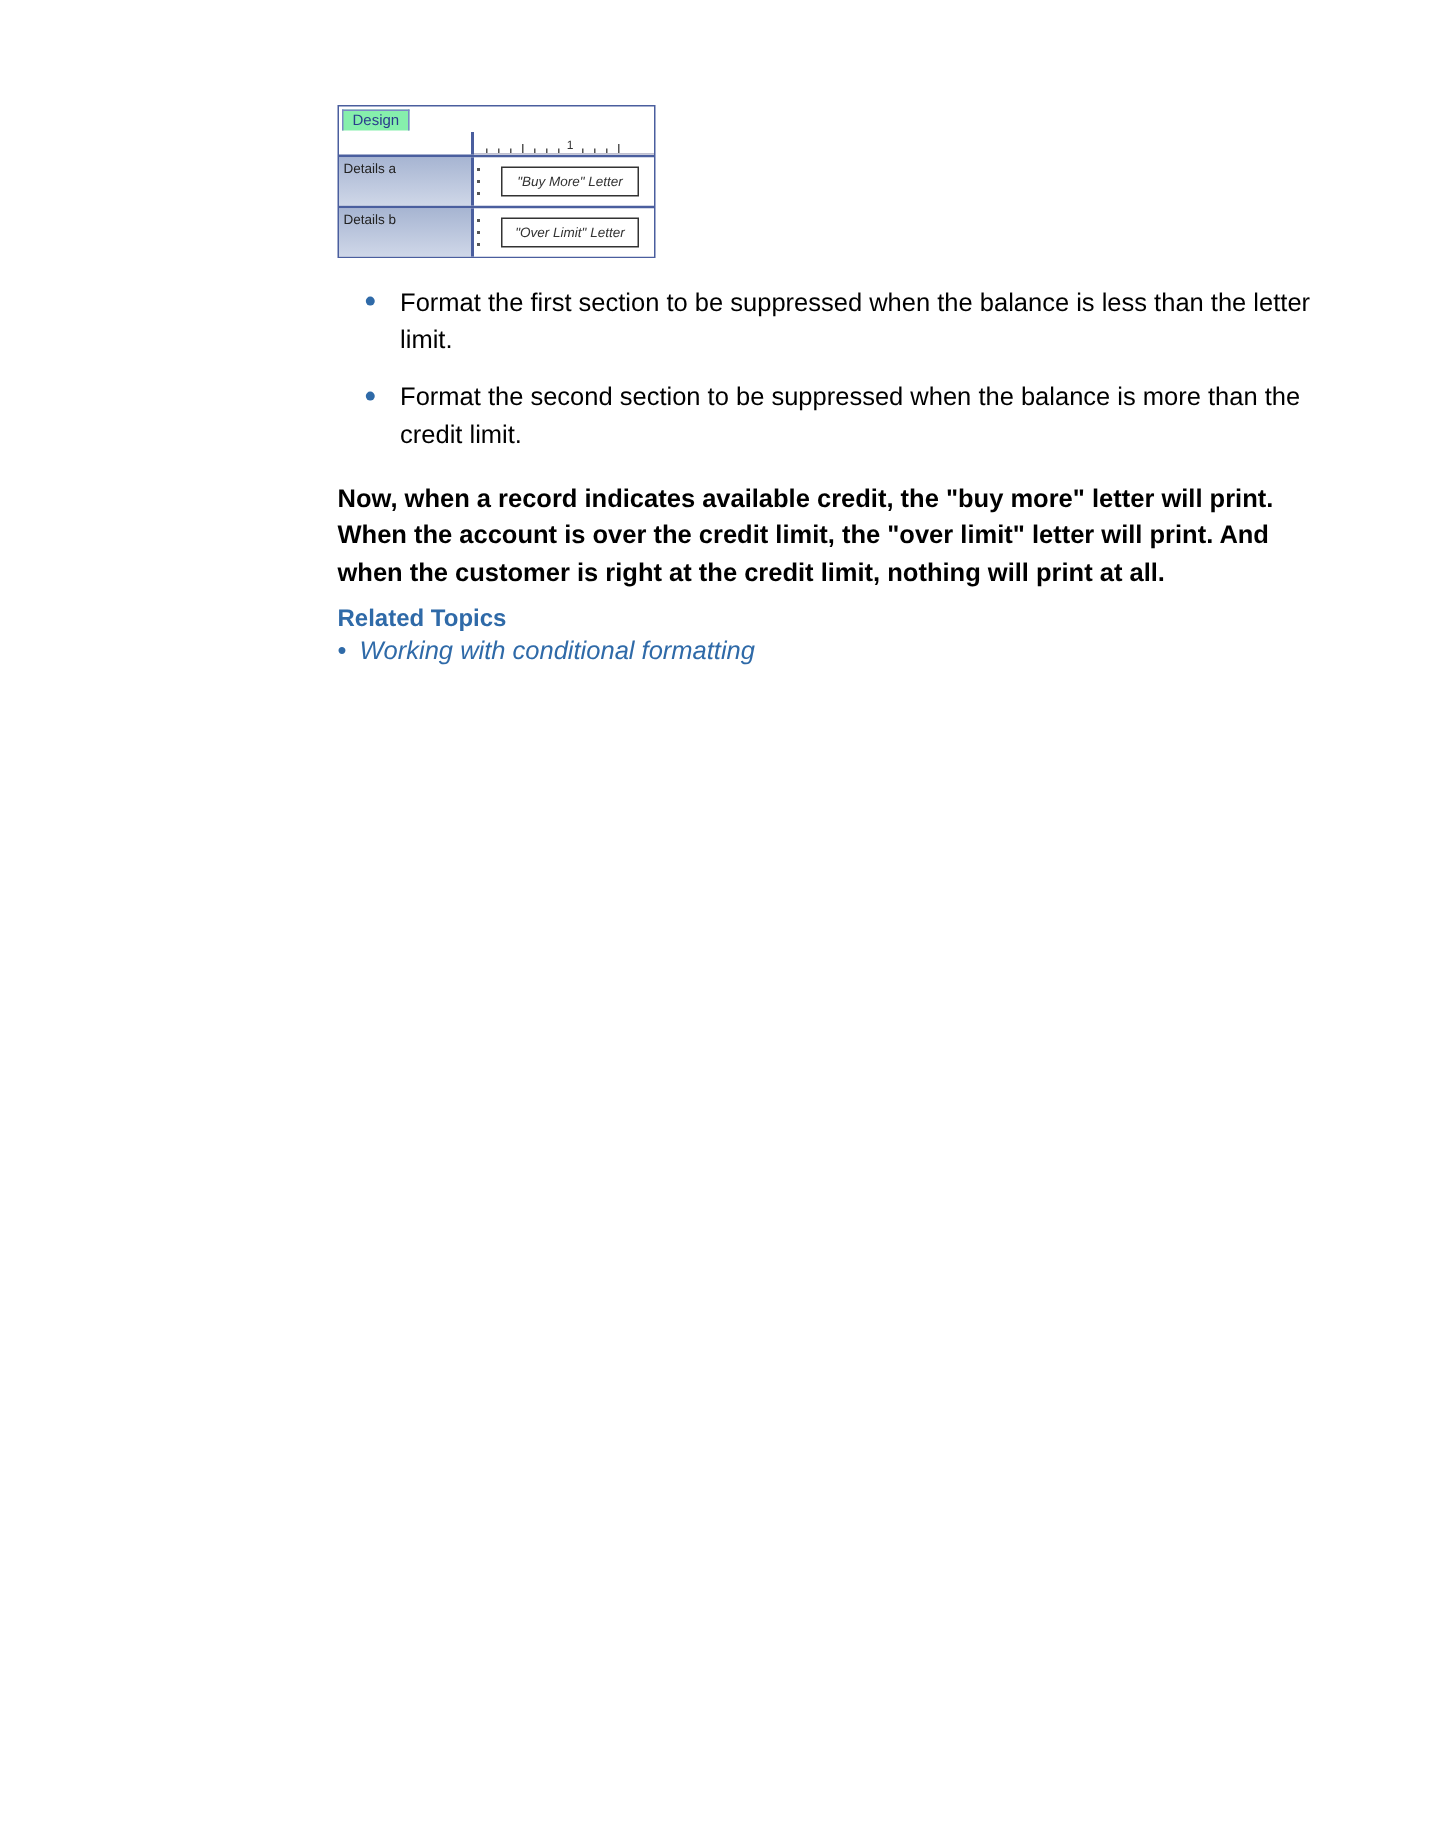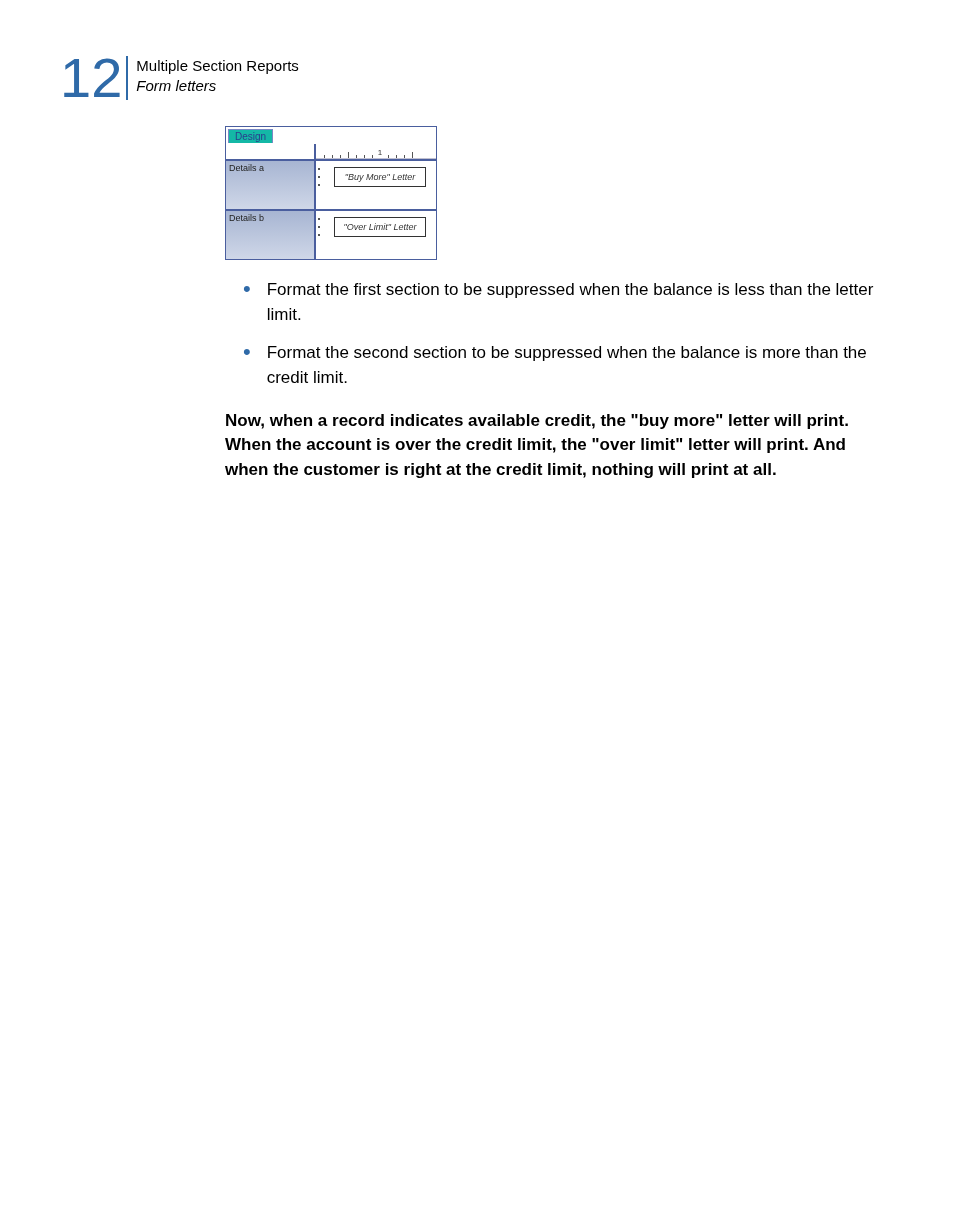--- a/index.html
+++ b/index.html
@@ -61,21 +61,21 @@
     box-sizing: border-box;
   }
   .tab-row { height: 17px; }
   .tab-label {
     display: inline-block;
     border: 1px solid #7a88c4;
     border-bottom: none;
     padding: 1px 6px;
     margin-left: 2px;
     margin-top: 2px;
-    background: #14b8a6;
+    background: #86efac;
     color: #2a3c8c;
   }
   .ruler-row {
     display: flex;
     height: 15px;
   }
   .ruler-left {
     width: 90px;
     border-right: 2px solid #4a5e9e;
     box-sizing: border-box;
@@ -103,21 +103,21 @@
   }
   .design-row {
     display: flex;
     border-top: 2px solid #4a5e9e;
   }
   .design-row:first-of-type {
     border-top: 3px solid #4a5e9e;
   }
   .row-left {
     width: 90px;
-    height: 48px;
+    height: 32px;
     background: linear-gradient(#a7b5d2, #cfd7e8);
     border-right: 2px solid #4a5e9e;
     box-sizing: border-box;
     padding: 2px 3px;
     font-size: 9px;
     color: #222;
   }
   .row-right {
     flex: 1;
     height: 32px;
@@ -200,28 +200,20 @@
     font-size: 15px;
   }
   .footer .num { color: #000; margin-right: 14px; }
   .footer .txt { color: #2f6aa8; }
 </style>
 </head>
 <body>
 
 <div class="page">
 
-  <div class="header-row">
-    <div class="chapter-number">12</div>
-    <div class="divider-v"></div>
-    <div class="header-text">
-      <div class="header-line1">Multiple Section Reports</div>
-      <div class="header-line2">Form letters</div>
-    </div>
-  </div>
 
   <div class="content">
 
     <div class="figure">
       <div class="tab-row">
         <span class="tab-label">Design</span>
       </div>
       <div class="ruler-row">
         <div class="ruler-left"></div>
         <div class="ruler-right">
@@ -269,17 +261,22 @@
         <span class="txt">Format the first section to be suppressed when the balance is less than the letter limit.</span>
       </li>
       <li>
         <span class="dot">•</span>
         <span class="txt">Format the second section to be suppressed when the balance is more than the credit limit.</span>
       </li>
     </ul>
 
     <p class="body">Now, when a record indicates available credit, the "buy more" letter will print. When the account is over the credit limit, the "over limit" letter will print. And when the customer is right at the credit limit, nothing will print at all.</p>
 
+    <div class="related-heading">Related Topics</div>
+    <div class="related-link">
+      <span class="related-bullet">•</span>
+      <span>Working with conditional formatting</span>
+    </div>
 
   </div>
 
 
 </div>
 
 </body></html>

